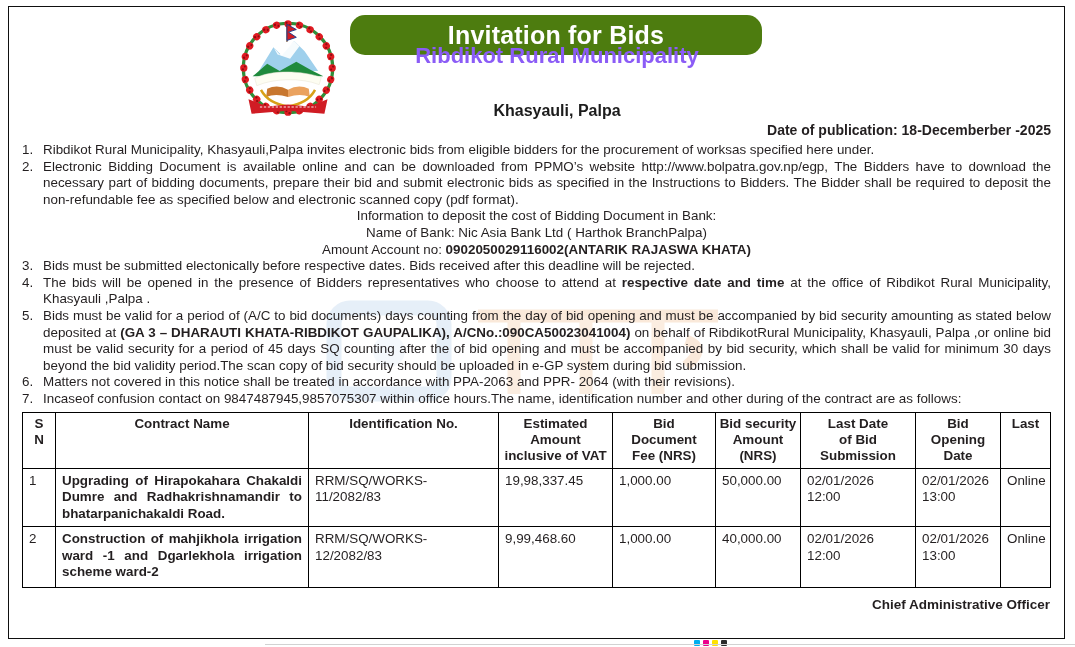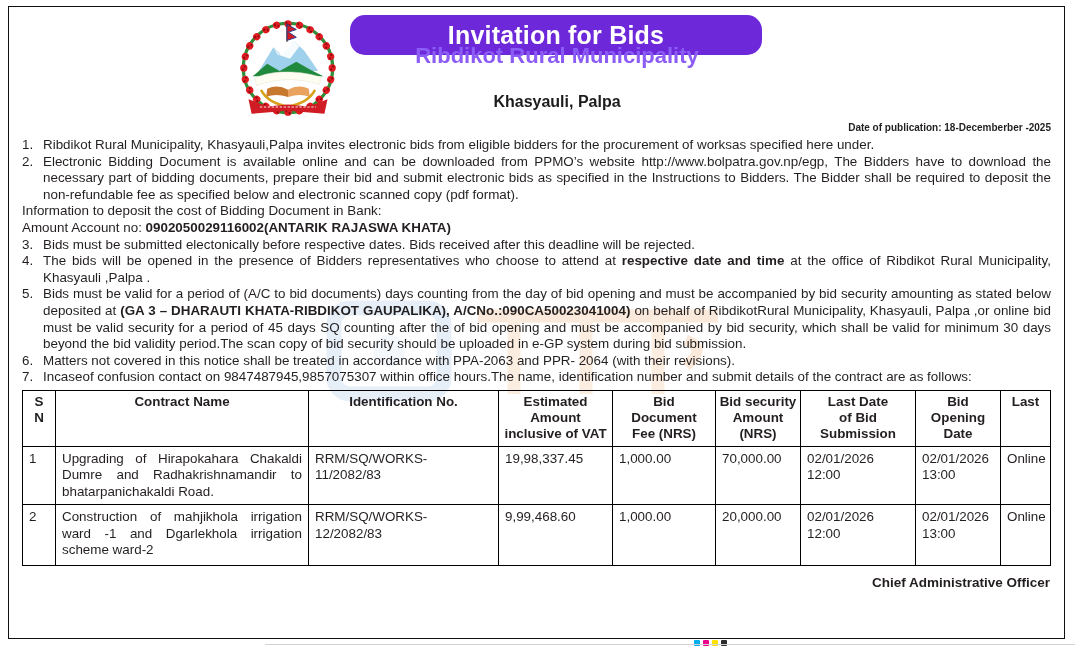--- a/index.html
+++ b/index.html
@@ -11,46 +11,46 @@
     position:absolute;left:8px;top:6px;width:1057px;height:633px;
     border:1.5px solid #0f0f0f;box-sizing:border-box;
     padding:9px 13px 0 13px;background:transparent;
   }
   .content{position:relative;z-index:2;}
   
   .header{position:relative;height:102px;}
   .logo{position:absolute;left:214px;top:0px;width:104px;height:104px;}
   .banner{
     position:absolute;left:328px;top:-1px;width:412px;height:40px;
-    background:#6d28d9;border-radius:15px;color:#ffffff;
+    background:#4d7c0f;border-radius:15px;color:#ffffff;
     display:flex;align-items:center;justify-content:center;
     font-size:25px;font-weight:bold;letter-spacing:.2px;
   }
   .org-name{
     position:absolute;left:150px;top:27px;width:770px;text-align:center;
     font-size:22px;font-weight:bold;color:#8b5cf6;
   }
   .org-addr{
-    position:absolute;left:150px;top:77px;width:770px;text-align:center;
+    position:absolute;left:150px;top:86px;width:770px;text-align:center;
     font-size:16px;font-weight:bold;color:#1c1c1c;
   }
-  .pub-date{text-align:right;font-weight:bold;font-size:10px;margin:4px 0 4px 0;}
+  .pub-date{text-align:right;font-weight:bold;font-size:14px;margin:4px 0 4px 0;}
   
   #notice{font-size:13.4px;line-height:16.6px;}
   .notice-row{display:flex;}
   .notice-row .num{flex:none;width:21px;}
   .notice-row .txt{flex:1;text-align:justify;}
-  .notice-row.plain .txt{text-align:left;}
+  .notice-row.plain .txt{text-align:center;}
   
   table{border-collapse:collapse;width:1028px;margin-top:4px;table-layout:fixed;}
   th,td{border:1.5px solid #000;box-sizing:border-box;vertical-align:top;font-size:13.4px;}
   th{font-weight:bold;text-align:center;white-space:pre-line;padding:3px 1px;line-height:16px;height:56px;}
   td{padding:4px 6px;line-height:16.5px;}
   tr.r1 td{height:57px;} tr.r2 td{height:61px;}
-  td.c-just{text-align:justify;}
+  td.c-just{text-align:justify;font-weight:bold;}
   td.c-center{text-align:left;white-space:pre-line;}
   
   .signature{width:1028px;text-align:right;font-weight:bold;font-size:13.5px;margin-top:9px;}
   
   .watermark{position:absolute;left:318px;top:270px;z-index:1;opacity:.45;}
   .greyline{position:absolute;left:265px;top:644px;width:810px;height:1px;background:#d2d2d2;}
   .printmarks{position:absolute;left:694px;top:640px;display:flex;gap:3px;}
   .printmarks i{width:6px;height:6px;border-radius:1px;display:block;}
 </style>
 </head>
@@ -131,41 +131,44 @@
           <span class="txt"><span>Ribdikot Rural Municipality, Khasyauli,Palpa invites electronic bids from eligible bidders for the procurement of worksas specified here under.</span></span>
         </div>
         <div class="notice-row">
           <span class="num">2.</span>
           <span class="txt"><span>Electronic Bidding Document is available online and can be downloaded from PPMO’s website http://www.bolpatra.gov.np/egp, The Bidders have to download the necessary part of bidding documents, prepare their bid and submit electronic bids as specified in the Instructions to Bidders. The Bidder shall be required to deposit the non-refundable fee as specified below and electronic scanned copy (pdf format).</span></span>
         </div>
         <div class="notice-row plain">
           <span class="txt"><span>Information to deposit the cost of Bidding Document in Bank:</span></span>
         </div>
         <div class="notice-row plain">
+          <span class="txt"><span>Name of Bank: Nic Asia Bank Ltd ( Harthok BranchPalpa)</span></span>
+        </div>
+        <div class="notice-row plain">
           <span class="txt"><span>Amount Account no: </span><b>0902050029116002(ANTARIK RAJASWA KHATA)</b></span>
         </div>
         <div class="notice-row">
           <span class="num">3.</span>
           <span class="txt"><span>Bids must be submitted electonically before respective dates. Bids received after this deadline will be rejected.</span></span>
         </div>
         <div class="notice-row">
           <span class="num">4.</span>
           <span class="txt"><span>The bids will be opened in the presence of Bidders representatives who choose to attend at </span><b>respective date and time</b><span> at the office of Ribdikot Rural Municipality, Khasyauli ,Palpa .</span></span>
         </div>
         <div class="notice-row">
           <span class="num">5.</span>
           <span class="txt"><span> Bids must be valid for a period of (A/C to bid documents) days counting from the day of bid opening and must be accompanied by bid security amounting as stated below deposited at </span><b>(GA 3 – DHARAUTI KHATA-RIBDIKOT GAUPALIKA), A/CNo.:090CA50023041004)</b><span> on behalf of RibdikotRural Municipality, Khasyauli, Palpa ,or online bid must be valid security for a period of 45 days SQ counting after the of bid opening and must be accompanied by bid security, which shall be valid for minimum 30 days beyond the bid validity period.The scan copy of bid security should be uploaded in e-GP system during bid submission.</span></span>
         </div>
         <div class="notice-row">
           <span class="num">6.</span>
           <span class="txt"><span>Matters not covered in this notice shall be treated in accordance with PPA-2063 and PPR- 2064 (with their revisions).</span></span>
         </div>
         <div class="notice-row">
           <span class="num">7.</span>
-          <span class="txt"><span>Incaseof confusion contact on 9847487945,9857075307 within office hours.The name, identification number and submit details of the contract are as follows:</span></span>
+          <span class="txt"><span>Incaseof confusion contact on 9847487945,9857075307 within office hours.The name, identification number and other during of the contract are as follows:</span></span>
         </div>
       </div>
 
     <table id="bid-table">
       <colgroup>
         <col style="width:33px">
           <col style="width:253px">
           <col style="width:190px">
         <col style="width:114px">
           <col style="width:103px">
@@ -198,34 +201,34 @@
             <th>Last</th>
           </tr>
         </thead>
       <tbody id="bid-table-body">
           <tr class="r1">
             <td>1</td>
             <td class="c-just">Upgrading of Hirapokahara Chakaldi Dumre and Radhakrishnamandir to bhatarpanichakaldi Road.</td>
             <td>RRM/SQ/WORKS-11/2082/83</td>
             <td>19,98,337.45</td>
             <td>1,000.00</td>
-            <td>70,000.00</td>
+            <td>50,000.00</td>
             <td class="c-center">02/01/2026
 12:00</td>
             <td class="c-center">02/01/2026
 13:00</td>
             <td>Online</td>
           </tr>
           <tr class="r2">
             <td>2</td>
             <td class="c-just">Construction of mahjikhola irrigation ward -1 and Dgarlekhola irrigation scheme ward-2</td>
             <td>RRM/SQ/WORKS-12/2082/83</td>
             <td>9,99,468.60</td>
             <td>1,000.00</td>
-            <td>20,000.00</td>
+            <td>40,000.00</td>
             <td class="c-center">02/01/2026
 12:00</td>
             <td class="c-center">02/01/2026
 13:00</td>
             <td>Online</td>
           </tr>
         </tbody>
     </table>
 
     <div class="signature">Chief Administrative Officer</div>

